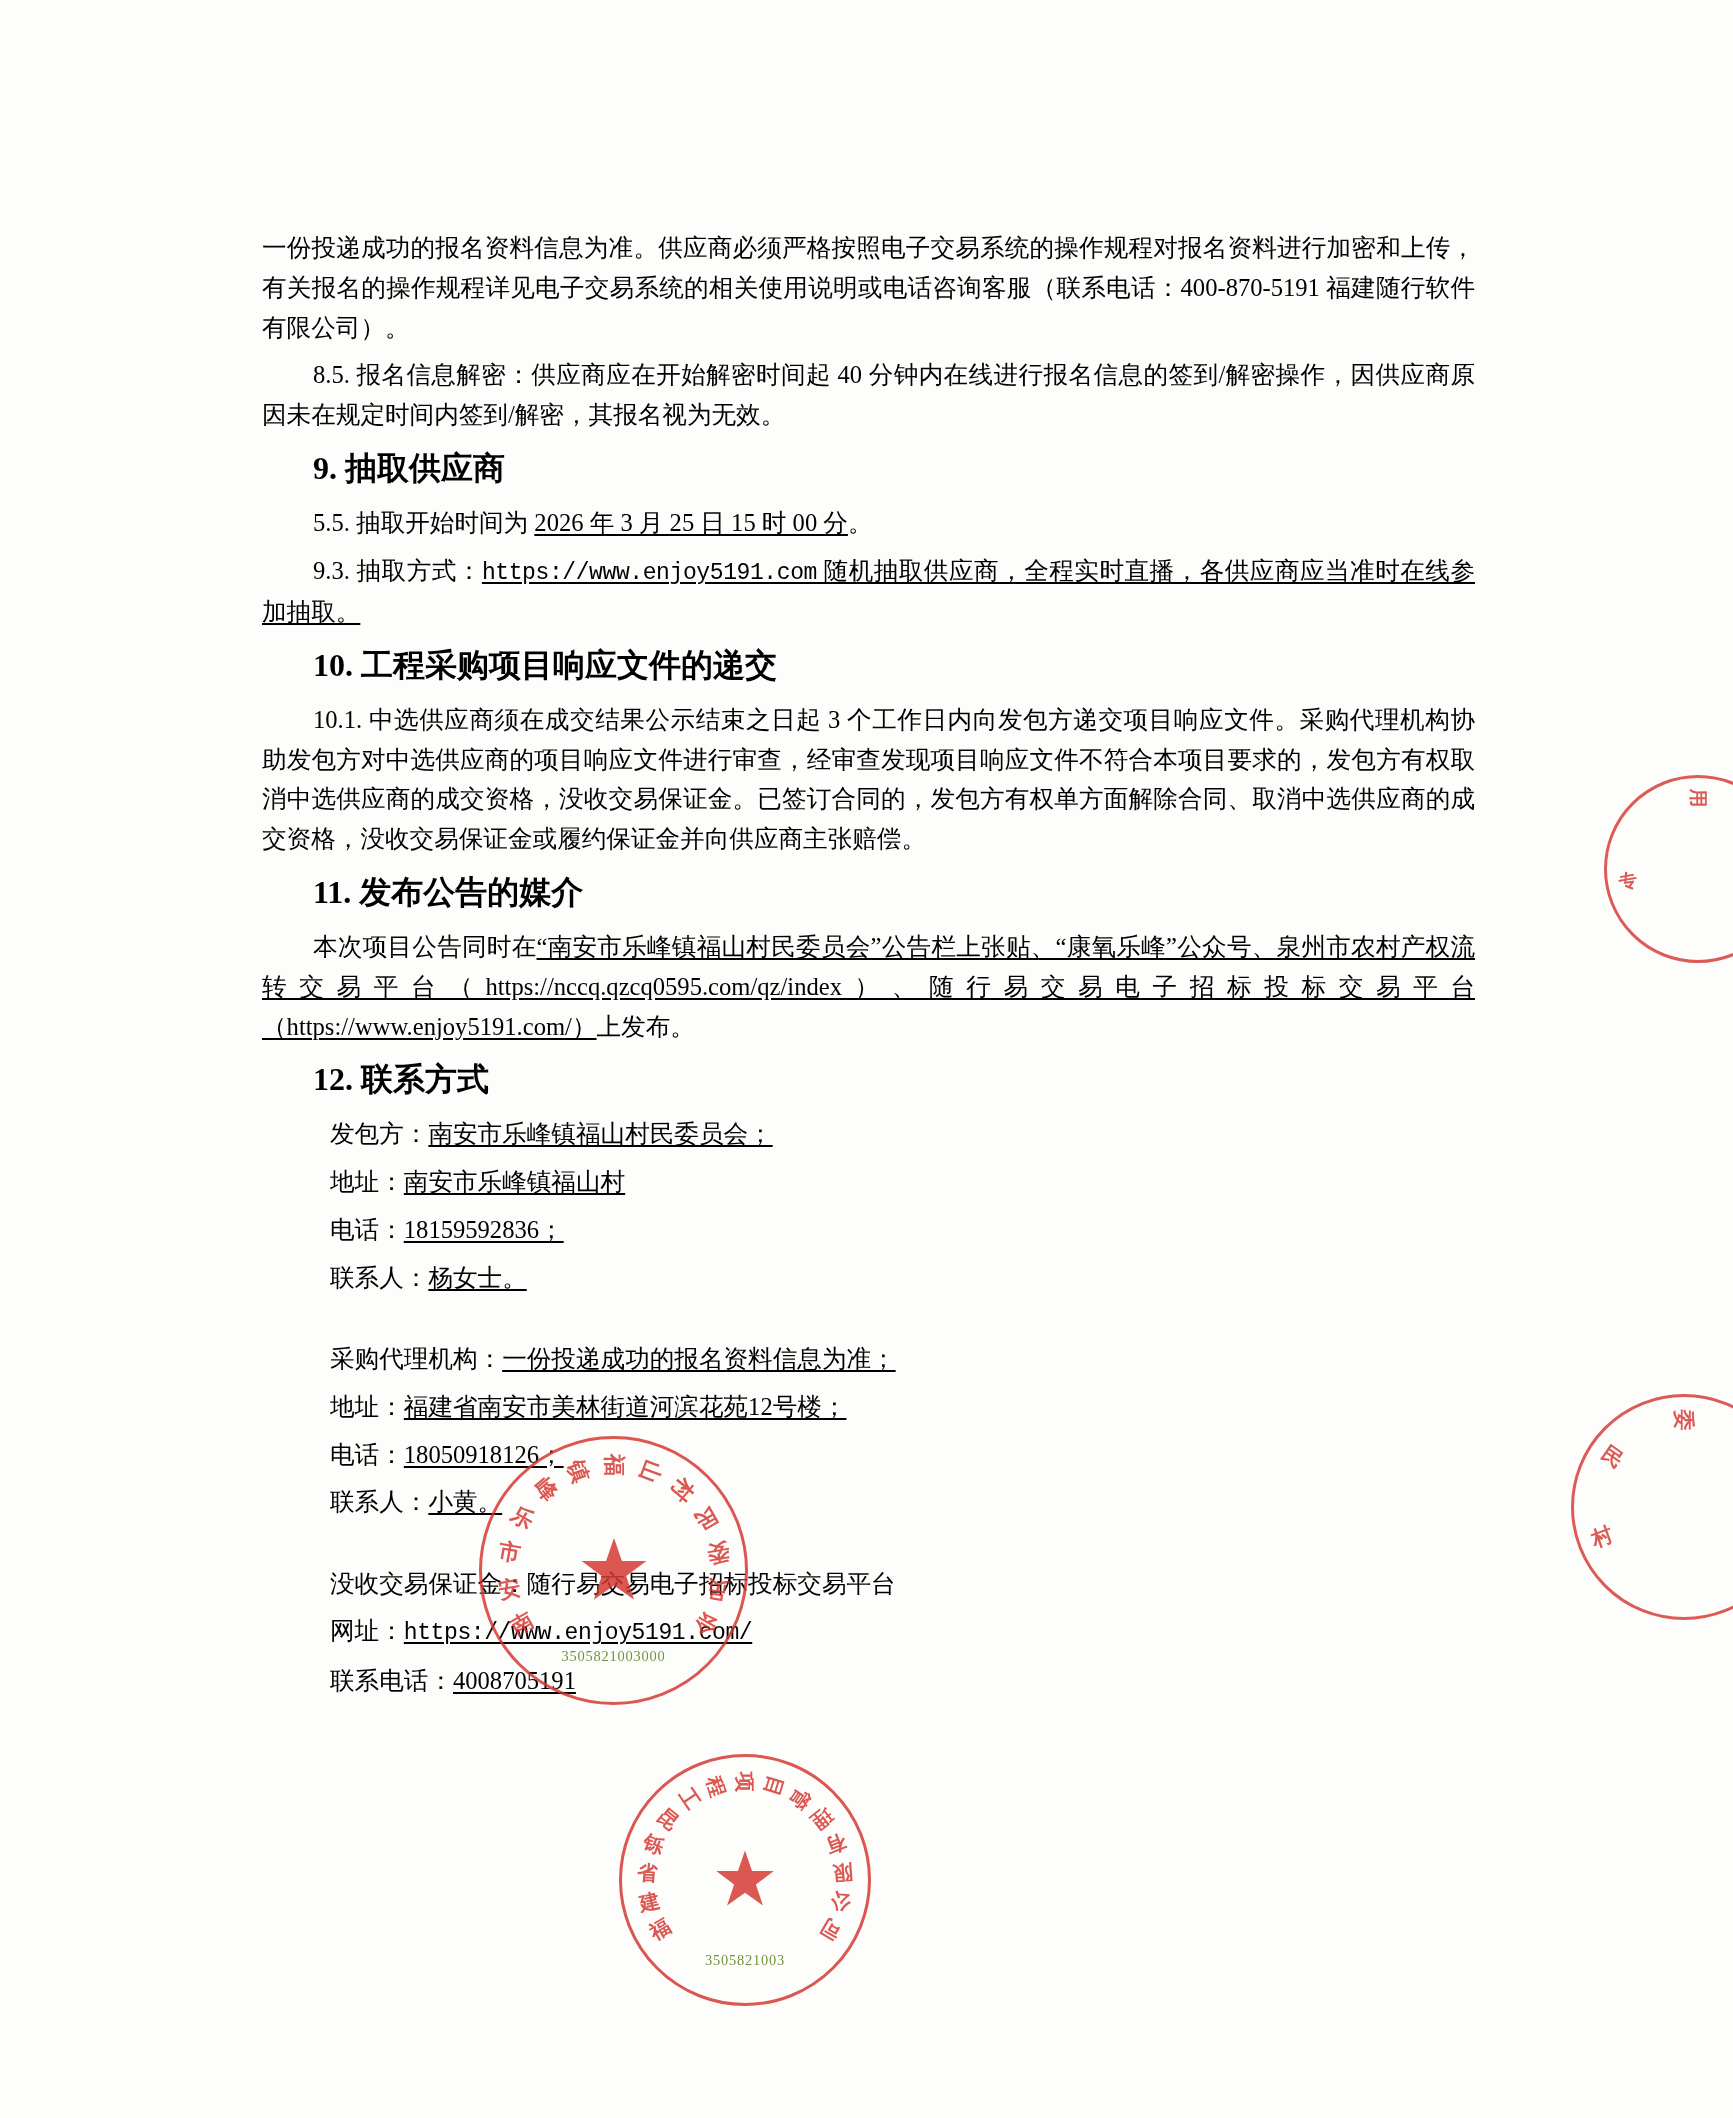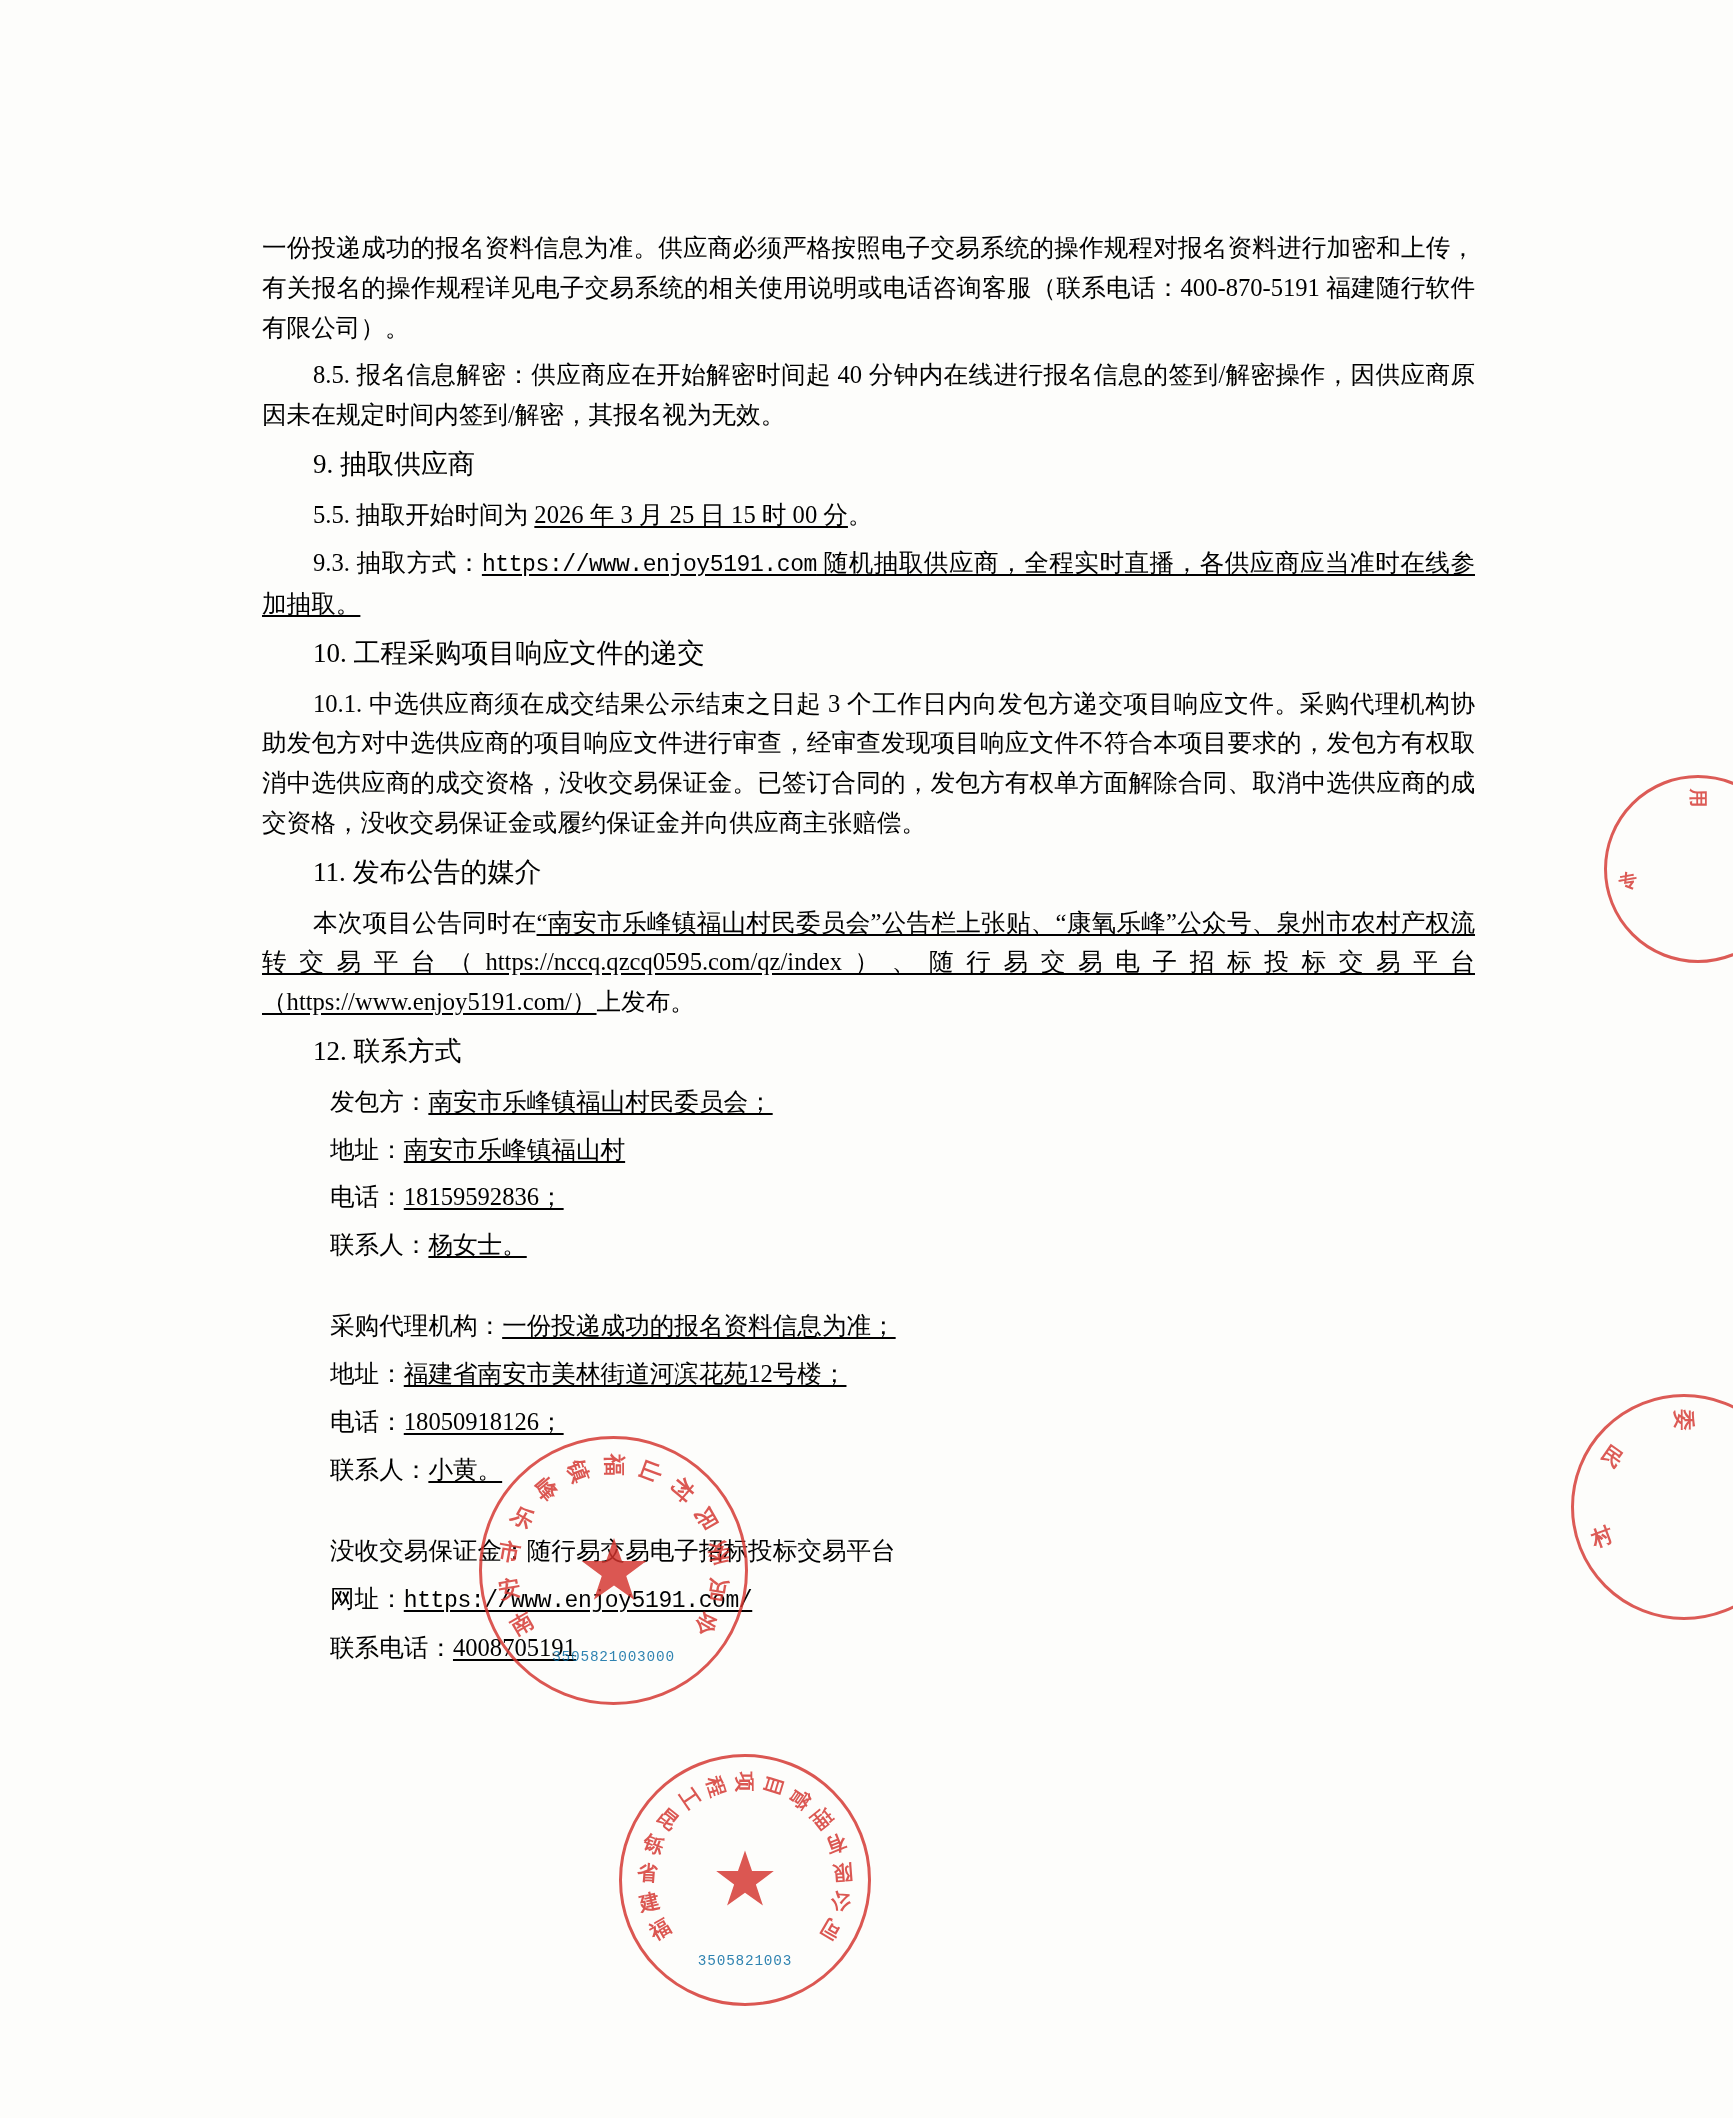--- a/index.html
+++ b/index.html
@@ -28,22 +28,22 @@
     margin: 8px;
     font-size: 24.6px;
     line-height: 1.62;
     text-align: justify;
     text-justify: inter-ideograph;
   }
   .indent {
     text-indent: 51px;
   }
   .h {
-    font-weight: normal;
-    font-size: 27px;
+    font-weight: bold;
+    font-size: 32px;
     margin-top: 2.5px;
     text-indent: 51px;
   }
   .u {
     text-decoration: underline;
     text-underline-offset: 3.4px;
   }
   .mono {
     font-family: "Liberation Mono", "DejaVu Sans Mono", monospace;
     font-size: 23px;
@@ -95,22 +95,22 @@
     transform-origin: 0 0;
     white-space: nowrap;
   }
   .seal-bottom {
     position: absolute;
     left: 50%;
     bottom: 14%;
     transform: translateX(-50%);
     font-size: 14.4px;
     letter-spacing: 0.8px;
-    color: #0369a1;
-    font-family: Liberation Mono, monospace;
+    color: #4d7c0f;
+    font-family: Liberation Serif, serif;
   }
   
   #seal-village {
     left: 479px;
     top: 1436px;
     width: 263px;
     height: 263px;
   }
   
   #seal-agency {

